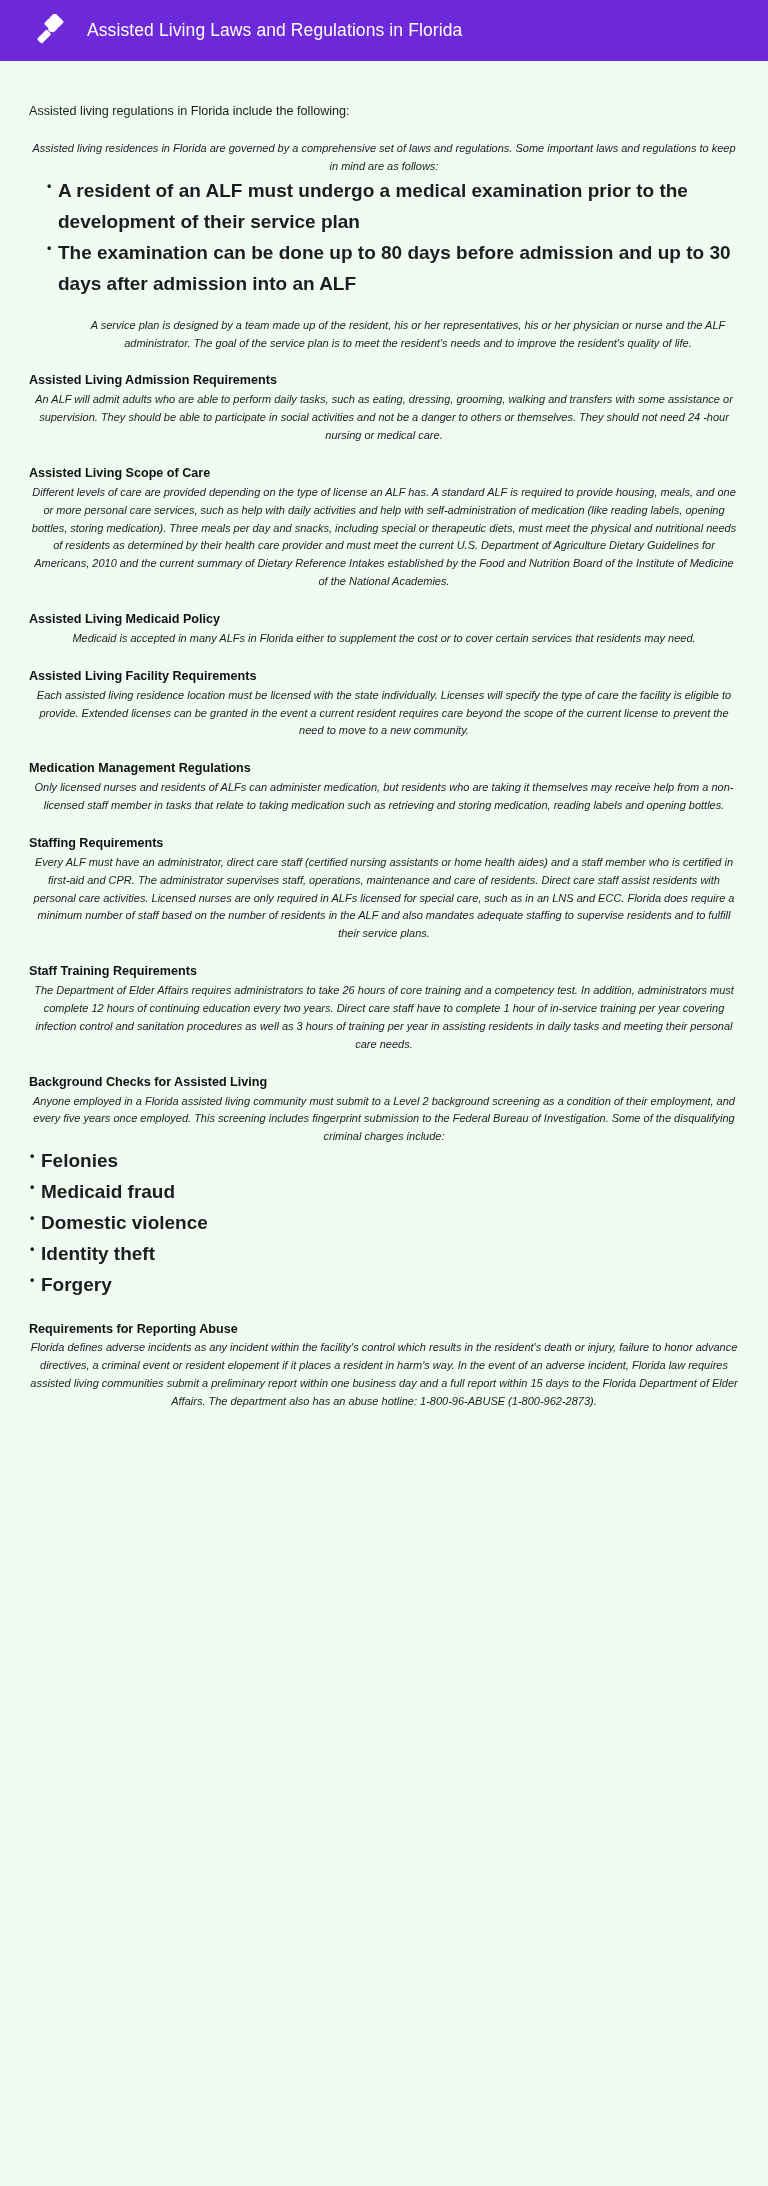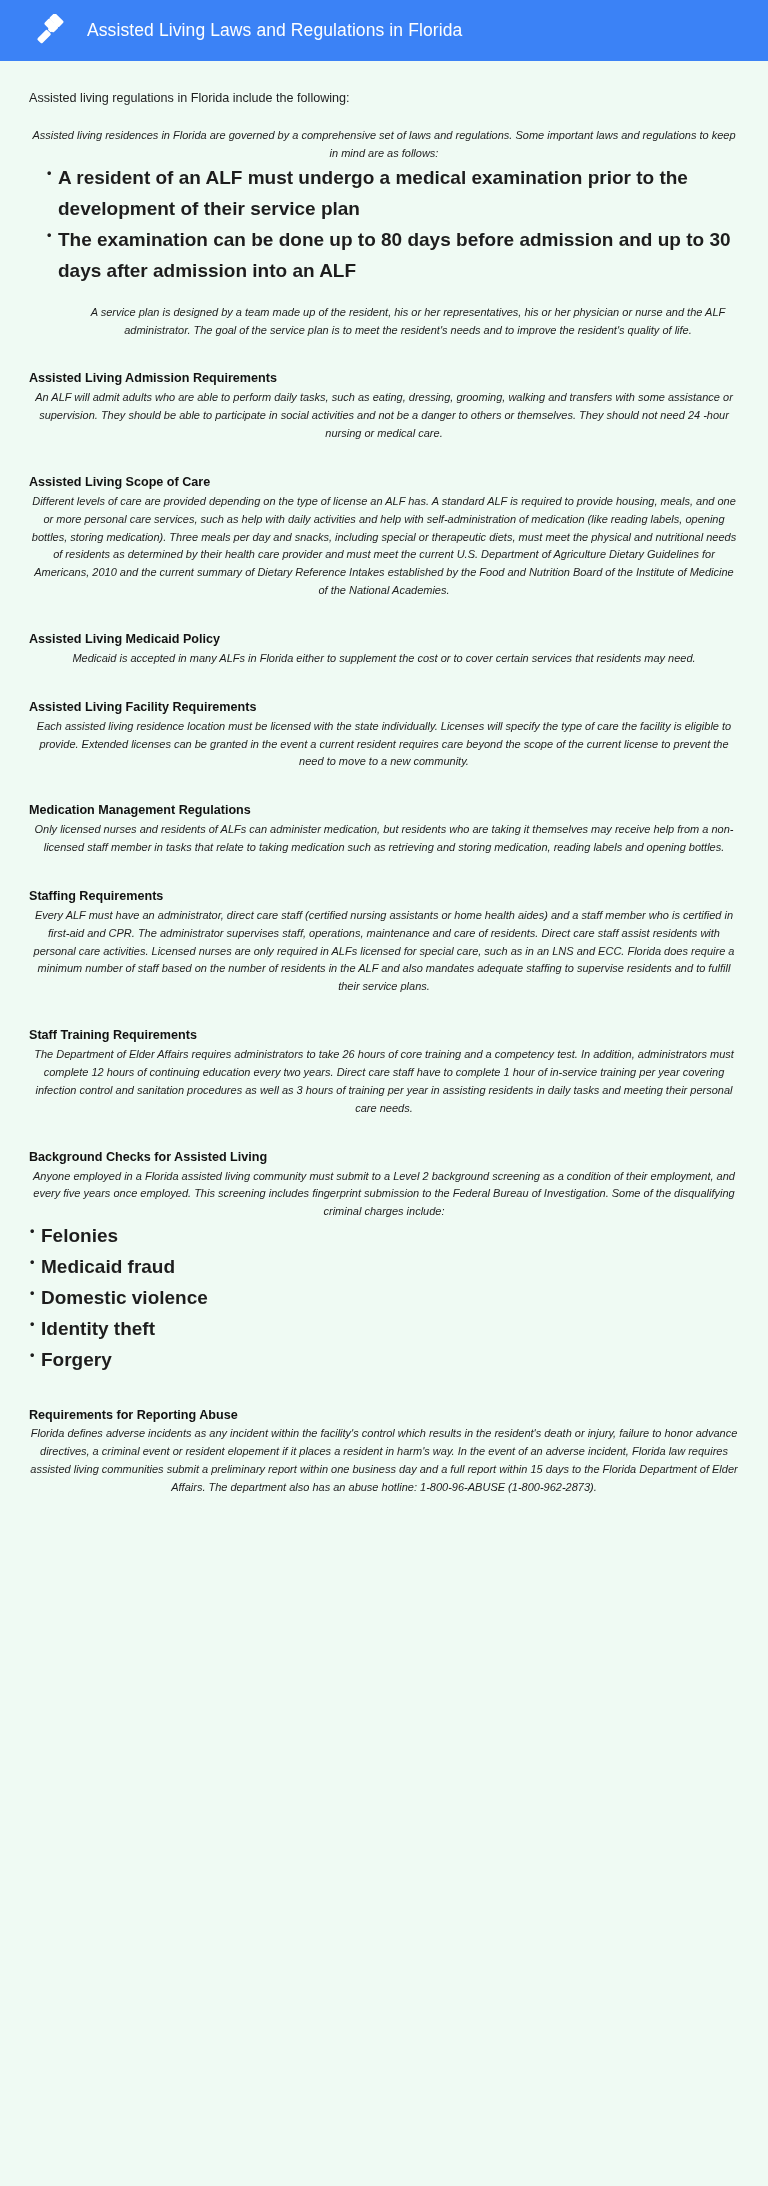--- a/index.html
+++ b/index.html
@@ -18,21 +18,21 @@
     min-height: 2186px;
     background: #effaf3;
     position: relative;
     display: flex;
     flex-direction: column;
   }
   
   .header {
     width: 100%;
     height: 61px;
-    background: #3b82f6;
+    background: #6d28d9;
     display: flex;
     align-items: center;
     padding-left: 34px;
     flex: 0 0 auto;
   }
   .gavel-icon {
     width: 34px;
     height: 34px;
     flex: 0 0 auto;
     display: block;
@@ -47,24 +47,24 @@
   }
   
   .content {
     padding: 16px 29px 18px 29px;
     flex: 1 1 auto;
   }
   .intro {
     font-size: 12.6px;
     color: #1d1d1d;
     line-height: 1.62;
-    margin: 11px 0 0 0;
+    margin: 24px 0 0 0;
   }
   .section {
-    margin-top: 30px;
+    margin-top: 19px;
   }
   .section.first {
     margin-top: 19px;
   }
   .section-heading {
     font-size: 12.6px;
     font-weight: 700;
     color: #111111;
     line-height: 1.5;
     margin: 0 0 1px 0;

